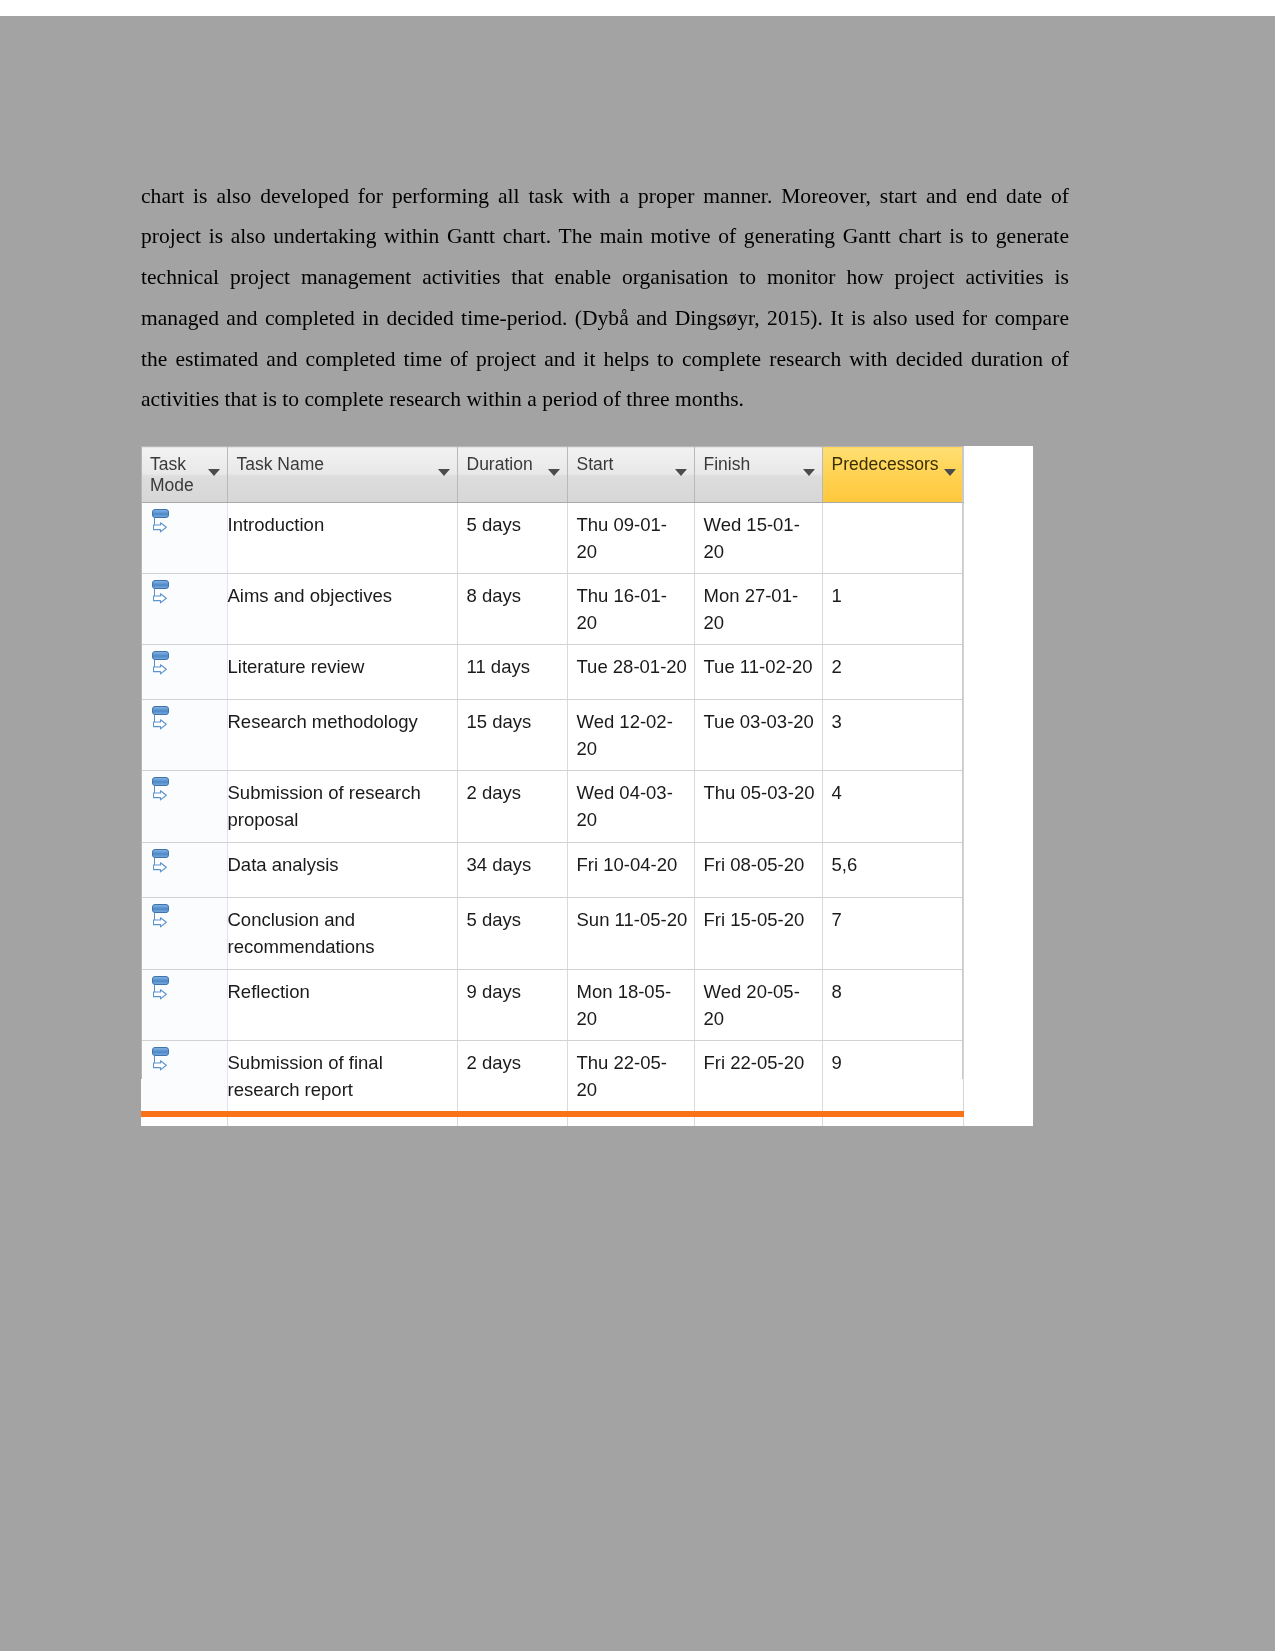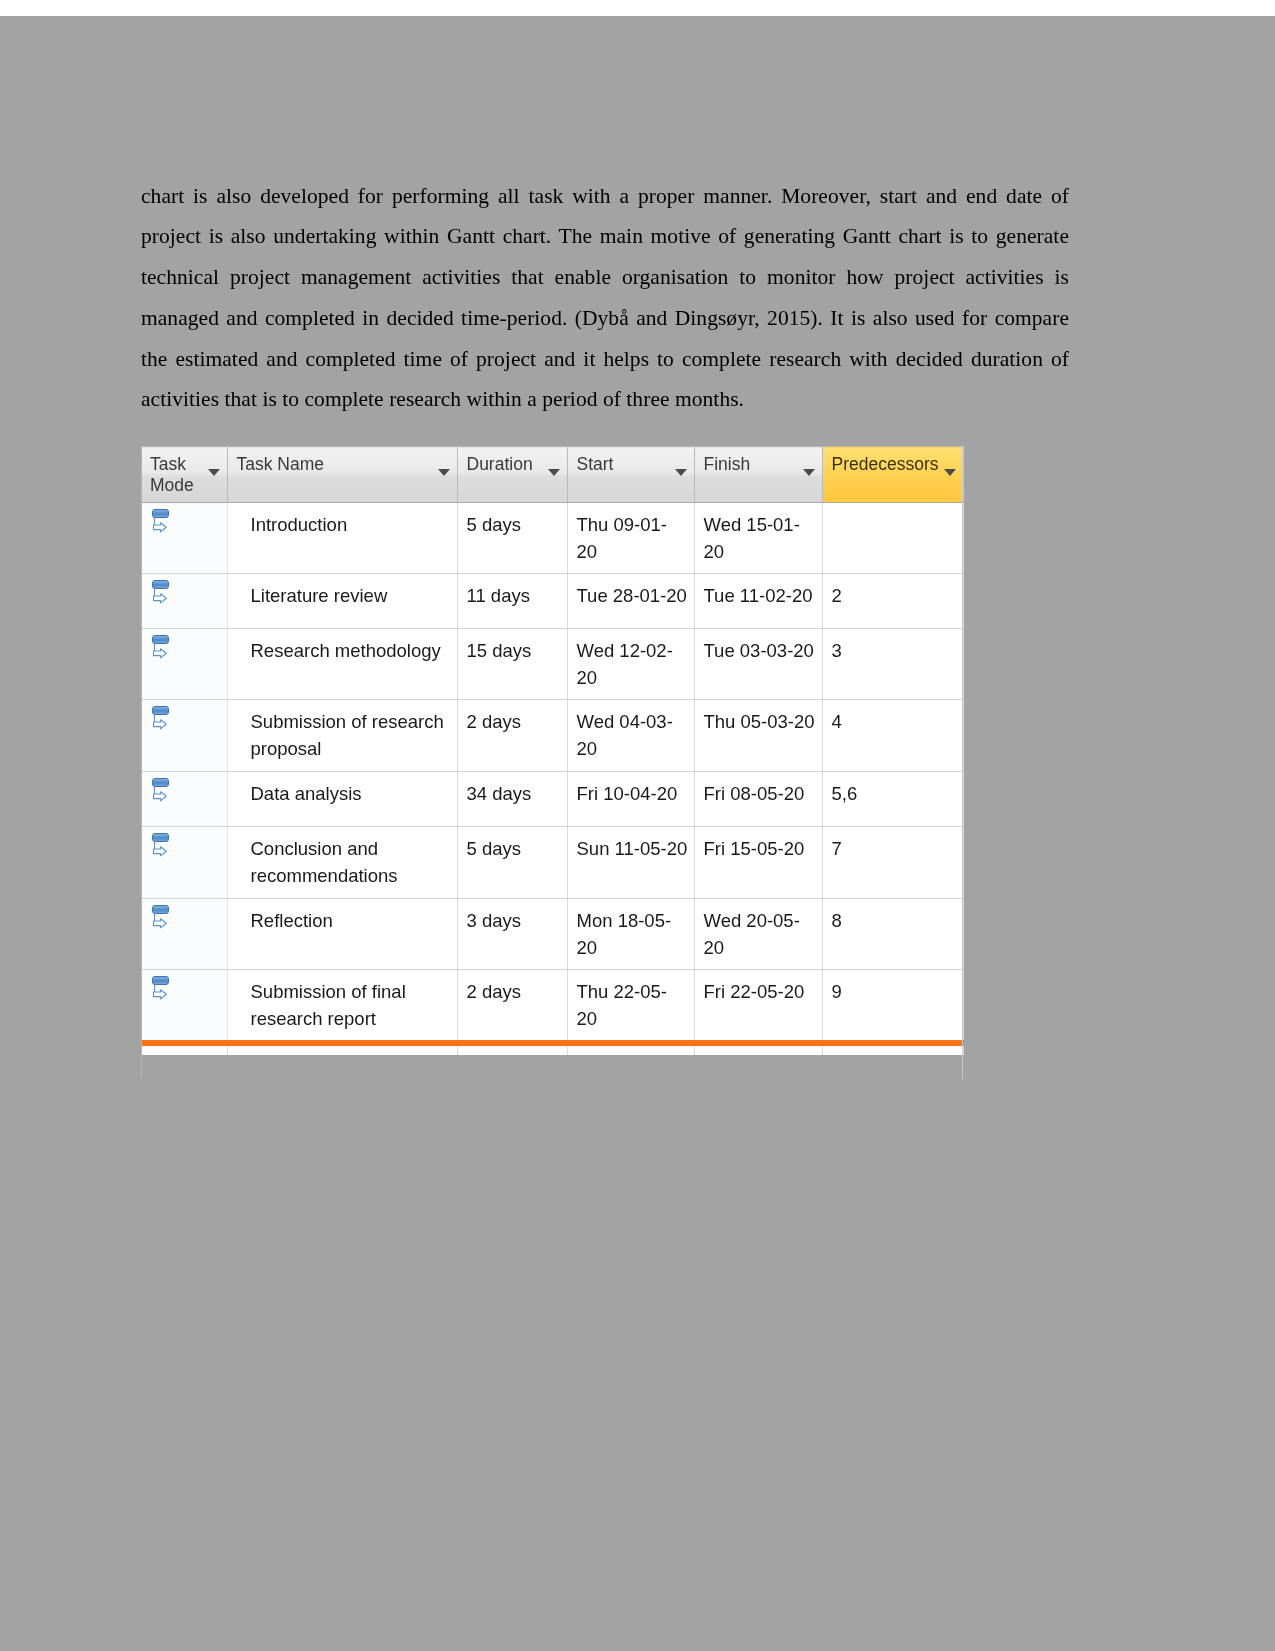--- a/index.html
+++ b/index.html
@@ -33,21 +33,21 @@
     text-align: justify;
     text-justify: inter-word;
     letter-spacing: 0.05px;
   }
 
   
   .proj-table {
     position: absolute;
     left: 141px;
     top: 430px;
-    width: 822px;
+    width: 892px;
     font-family: "Liberation Sans", sans-serif;
     border-collapse: collapse;
     table-layout: fixed;
     background: #fff;
     box-sizing: border-box;
   }
   .proj-table .outer {
     position: absolute;
     left: 0; top: 0;
     width: 822px;
@@ -115,21 +115,21 @@
     box-sizing: border-box;
     line-height: 27px;
     background: #fff;
     font-family: "Liberation Sans", sans-serif;
   }
   td.cell.mode-cell {
     padding: 6px 0 0 10px;
     background: #fbfcfd;
     border-right: 1px solid #dfe5ea;
   }
-  td.cell.name-cell { padding-left: 23px; margin-left: 36px; }
+  td.cell.name-cell { padding-left: 0; margin-left: 36px; }
   td.cell.pred-cell { border-right: 1px solid #d6d6d6; }
 
   tr.r-tall td.cell { height: 72px; }
   tr.r-short td.cell { height: 55px; }
   tr.r-last td.cell { border-bottom: 6px solid #f97316; }
   tr.r-partial td.cell { height: 12px; border-bottom: none; padding: 0; }
 
   
   .mode-icon {
     position: relative;
@@ -229,20 +229,38 @@
               <span class="mode-icon">
                 <span class="bar"></span>
                 <span class="stem"></span>
                 <span class="arrow">
                   <svg width="14" height="11" viewBox="0 0 14 11">
                     <path d="M0.5 3.0 H7.5 V0.7 L13.3 5.3 L7.5 9.9 V7.6 H0.5 Z" fill="#ffffff" stroke="#5b93cf" stroke-width="1.1" stroke-linejoin="round"></path>
                   </svg>
                 </span>
               </span>
             </td>
+            <td class="cell name-cell">Aims and objectives</td>
+            <td class="cell dur-cell">8 days</td>
+            <td class="cell start-cell">Thu 16-01-20</td>
+            <td class="cell fin-cell">Mon 27-01-20</td>
+            <td class="cell pred-cell">1</td>
+          </tr>
+          <tr class="row r-short">
+            <td class="cell mode-cell">
+              <span class="mode-icon">
+                <span class="bar"></span>
+                <span class="stem"></span>
+                <span class="arrow">
+                  <svg width="14" height="11" viewBox="0 0 14 11">
+                    <path d="M0.5 3.0 H7.5 V0.7 L13.3 5.3 L7.5 9.9 V7.6 H0.5 Z" fill="#ffffff" stroke="#5b93cf" stroke-width="1.1" stroke-linejoin="round"></path>
+                  </svg>
+                </span>
+              </span>
+            </td>
             <td class="cell name-cell">Literature review</td>
             <td class="cell dur-cell">11 days</td>
             <td class="cell start-cell">Tue 28-01-20</td>
             <td class="cell fin-cell">Tue 11-02-20</td>
             <td class="cell pred-cell">2</td>
           </tr>
           <tr class="row r-short">
             <td class="cell mode-cell">
               <span class="mode-icon">
                 <span class="bar"></span>
@@ -320,21 +338,21 @@
                 <span class="bar"></span>
                 <span class="stem"></span>
                 <span class="arrow">
                   <svg width="14" height="11" viewBox="0 0 14 11">
                     <path d="M0.5 3.0 H7.5 V0.7 L13.3 5.3 L7.5 9.9 V7.6 H0.5 Z" fill="#ffffff" stroke="#5b93cf" stroke-width="1.1" stroke-linejoin="round"></path>
                   </svg>
                 </span>
               </span>
             </td>
             <td class="cell name-cell">Reflection</td>
-            <td class="cell dur-cell">3 days</td>
+            <td class="cell dur-cell">9 days</td>
             <td class="cell start-cell">Mon 18-05-20</td>
             <td class="cell fin-cell">Wed 20-05-20</td>
             <td class="cell pred-cell">8</td>
           </tr>
           <tr class="row r-tall r-last">
             <td class="cell mode-cell">
               <span class="mode-icon">
                 <span class="bar"></span>
                 <span class="stem"></span>
                 <span class="arrow">

